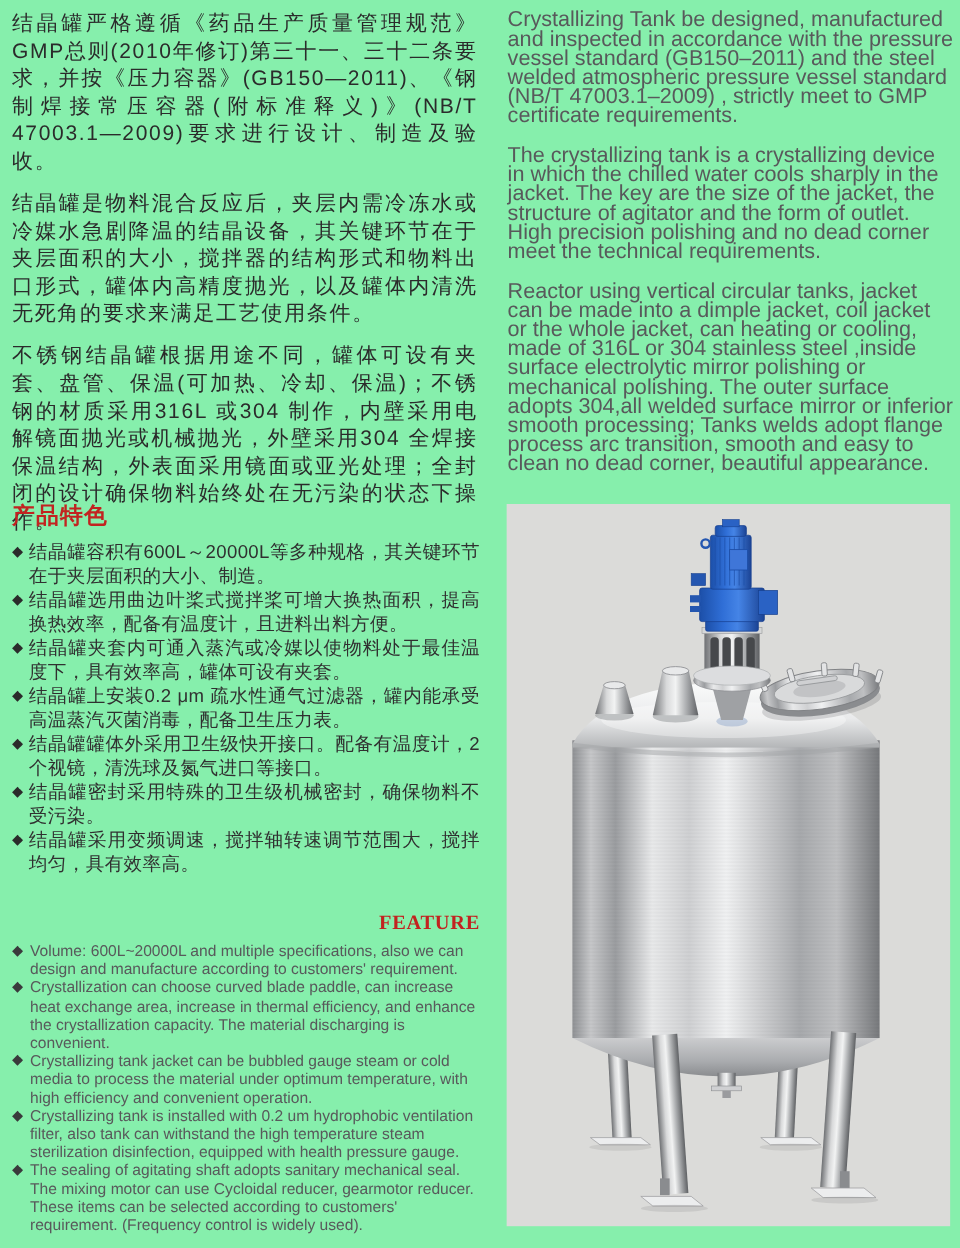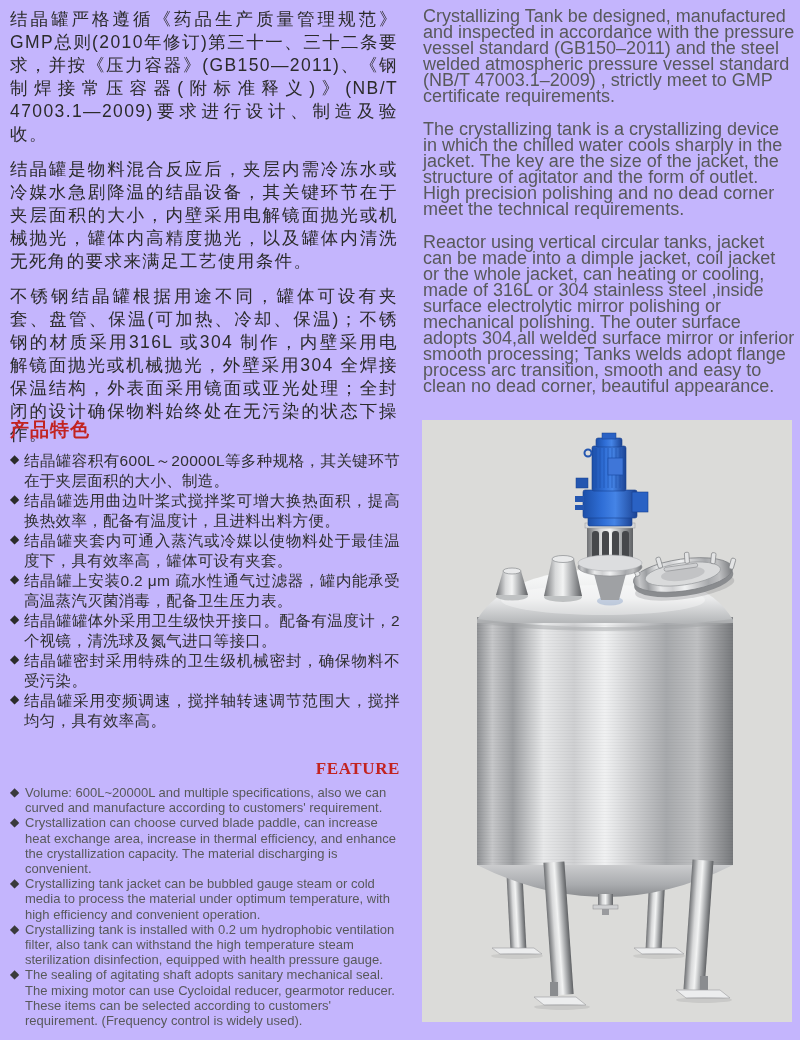--- a/index.html
+++ b/index.html
@@ -1,17 +1,17 @@
 <!DOCTYPE html>
 <html><head>
 <meta charset="utf-8">
 <style>
   html,body{margin:0;padding:0;background:#ffffff;}
   .page{
-    position:relative;width:800px;height:1040px;background:#c4b5fd;
+    position:relative;width:800px;height:1040px;background:#86efac;
     overflow:hidden;font-family:"Liberation Sans","DejaVu Sans",sans-serif;
   }
   
   .cn-intro{position:absolute;left:10px;top:8px;width:388px;}
   .cn-intro p{
     margin:0 0 12px 0;font-size:17.5px;line-height:23px;letter-spacing:1.4px;
     color:#2b2b2b;text-align:justify;
   }
   .en-intro{position:absolute;left:423px;top:8px;width:372px;}
   .en-intro p{
@@ -47,21 +47,21 @@
   .figure svg{display:block;}
 </style>
 </head>
 <body>
 
 <div class="page">
 
   <div class="cn-intro">
 
   <p>结晶罐严格遵循《药品生产质量管理规范》GMP总则(2010年修订)第三十一、三十二条要求，并按《压力容器》(GB150—2011)、《钢制焊接常压容器(附标准释义)》(NB/T 47003.1—2009)要求进行设计、制造及验收。</p>
-      <p>结晶罐是物料混合反应后，夹层内需冷冻水或冷媒水急剧降温的结晶设备，其关键环节在于夹层面积的大小，内壁采用电解镜面抛光或机械抛光，罐体内高精度抛光，以及罐体内清洗无死角的要求来满足工艺使用条件。</p>
+      <p>结晶罐是物料混合反应后，夹层内需冷冻水或冷媒水急剧降温的结晶设备，其关键环节在于夹层面积的大小，搅拌器的结构形式和物料出口形式，罐体内高精度抛光，以及罐体内清洗无死角的要求来满足工艺使用条件。</p>
       <p>不锈钢结晶罐根据用途不同，罐体可设有夹套、盘管、保温(可加热、冷却、保温)；不锈钢的材质采用316L 或304 制作，内壁采用电解镜面抛光或机械抛光，外壁采用304 全焊接保温结构，外表面采用镜面或亚光处理；全封闭的设计确保物料始终处在无污染的状态下操作。</p>
     </div>
 
   <div class="en-intro">
 
   <p>Crystallizing Tank be designed, manufactured and inspected in accordance with the pressure vessel standard (GB150–2011) and the steel welded atmospheric pressure vessel standard (NB/T 47003.1–2009) , strictly meet to GMP certificate requirements.</p>
       <p>The crystallizing tank is a crystallizing device in which the chilled water cools sharply in the jacket. The key are the size of the jacket, the structure of agitator and the form of outlet. High precision polishing and no dead corner meet the technical requirements.</p>
       <p>Reactor using vertical circular tanks, jacket can be made into a dimple jacket, coil jacket or the whole jacket, can heating or cooling, made of 316L or 304 stainless steel ,inside surface electrolytic mirror polishing or mechanical polishing. The outer surface adopts 304,all welded surface mirror or inferior smooth processing; Tanks welds adopt flange process arc transition, smooth and easy to clean no dead corner, beautiful appearance.</p>
     </div>
 
@@ -105,21 +105,21 @@
         </li>
       </ul>
   </div>
 
   <div class="en-features">
     <h2>FEATURE</h2>
     <ul>
 
         <li>
           <span class="bullet">◆</span>
-          <span>Volume: 600L~20000L and multiple specifications, also we can curved and manufacture according to customers' requirement.</span>
+          <span>Volume: 600L~20000L and multiple specifications, also we can design and manufacture according to customers' requirement.</span>
         </li>
 
         <li>
           <span class="bullet">◆</span>
           <span>Crystallization can choose curved blade paddle, can increase heat exchange area, increase in thermal efficiency,  and enhance the crystallization capacity. The material discharging is convenient.</span>
         </li>
 
         <li>
           <span class="bullet">◆</span>
           <span>Crystallizing tank jacket can be bubbled gauge steam or cold media to process the material under optimum temperature, with high efficiency and convenient operation.</span>

